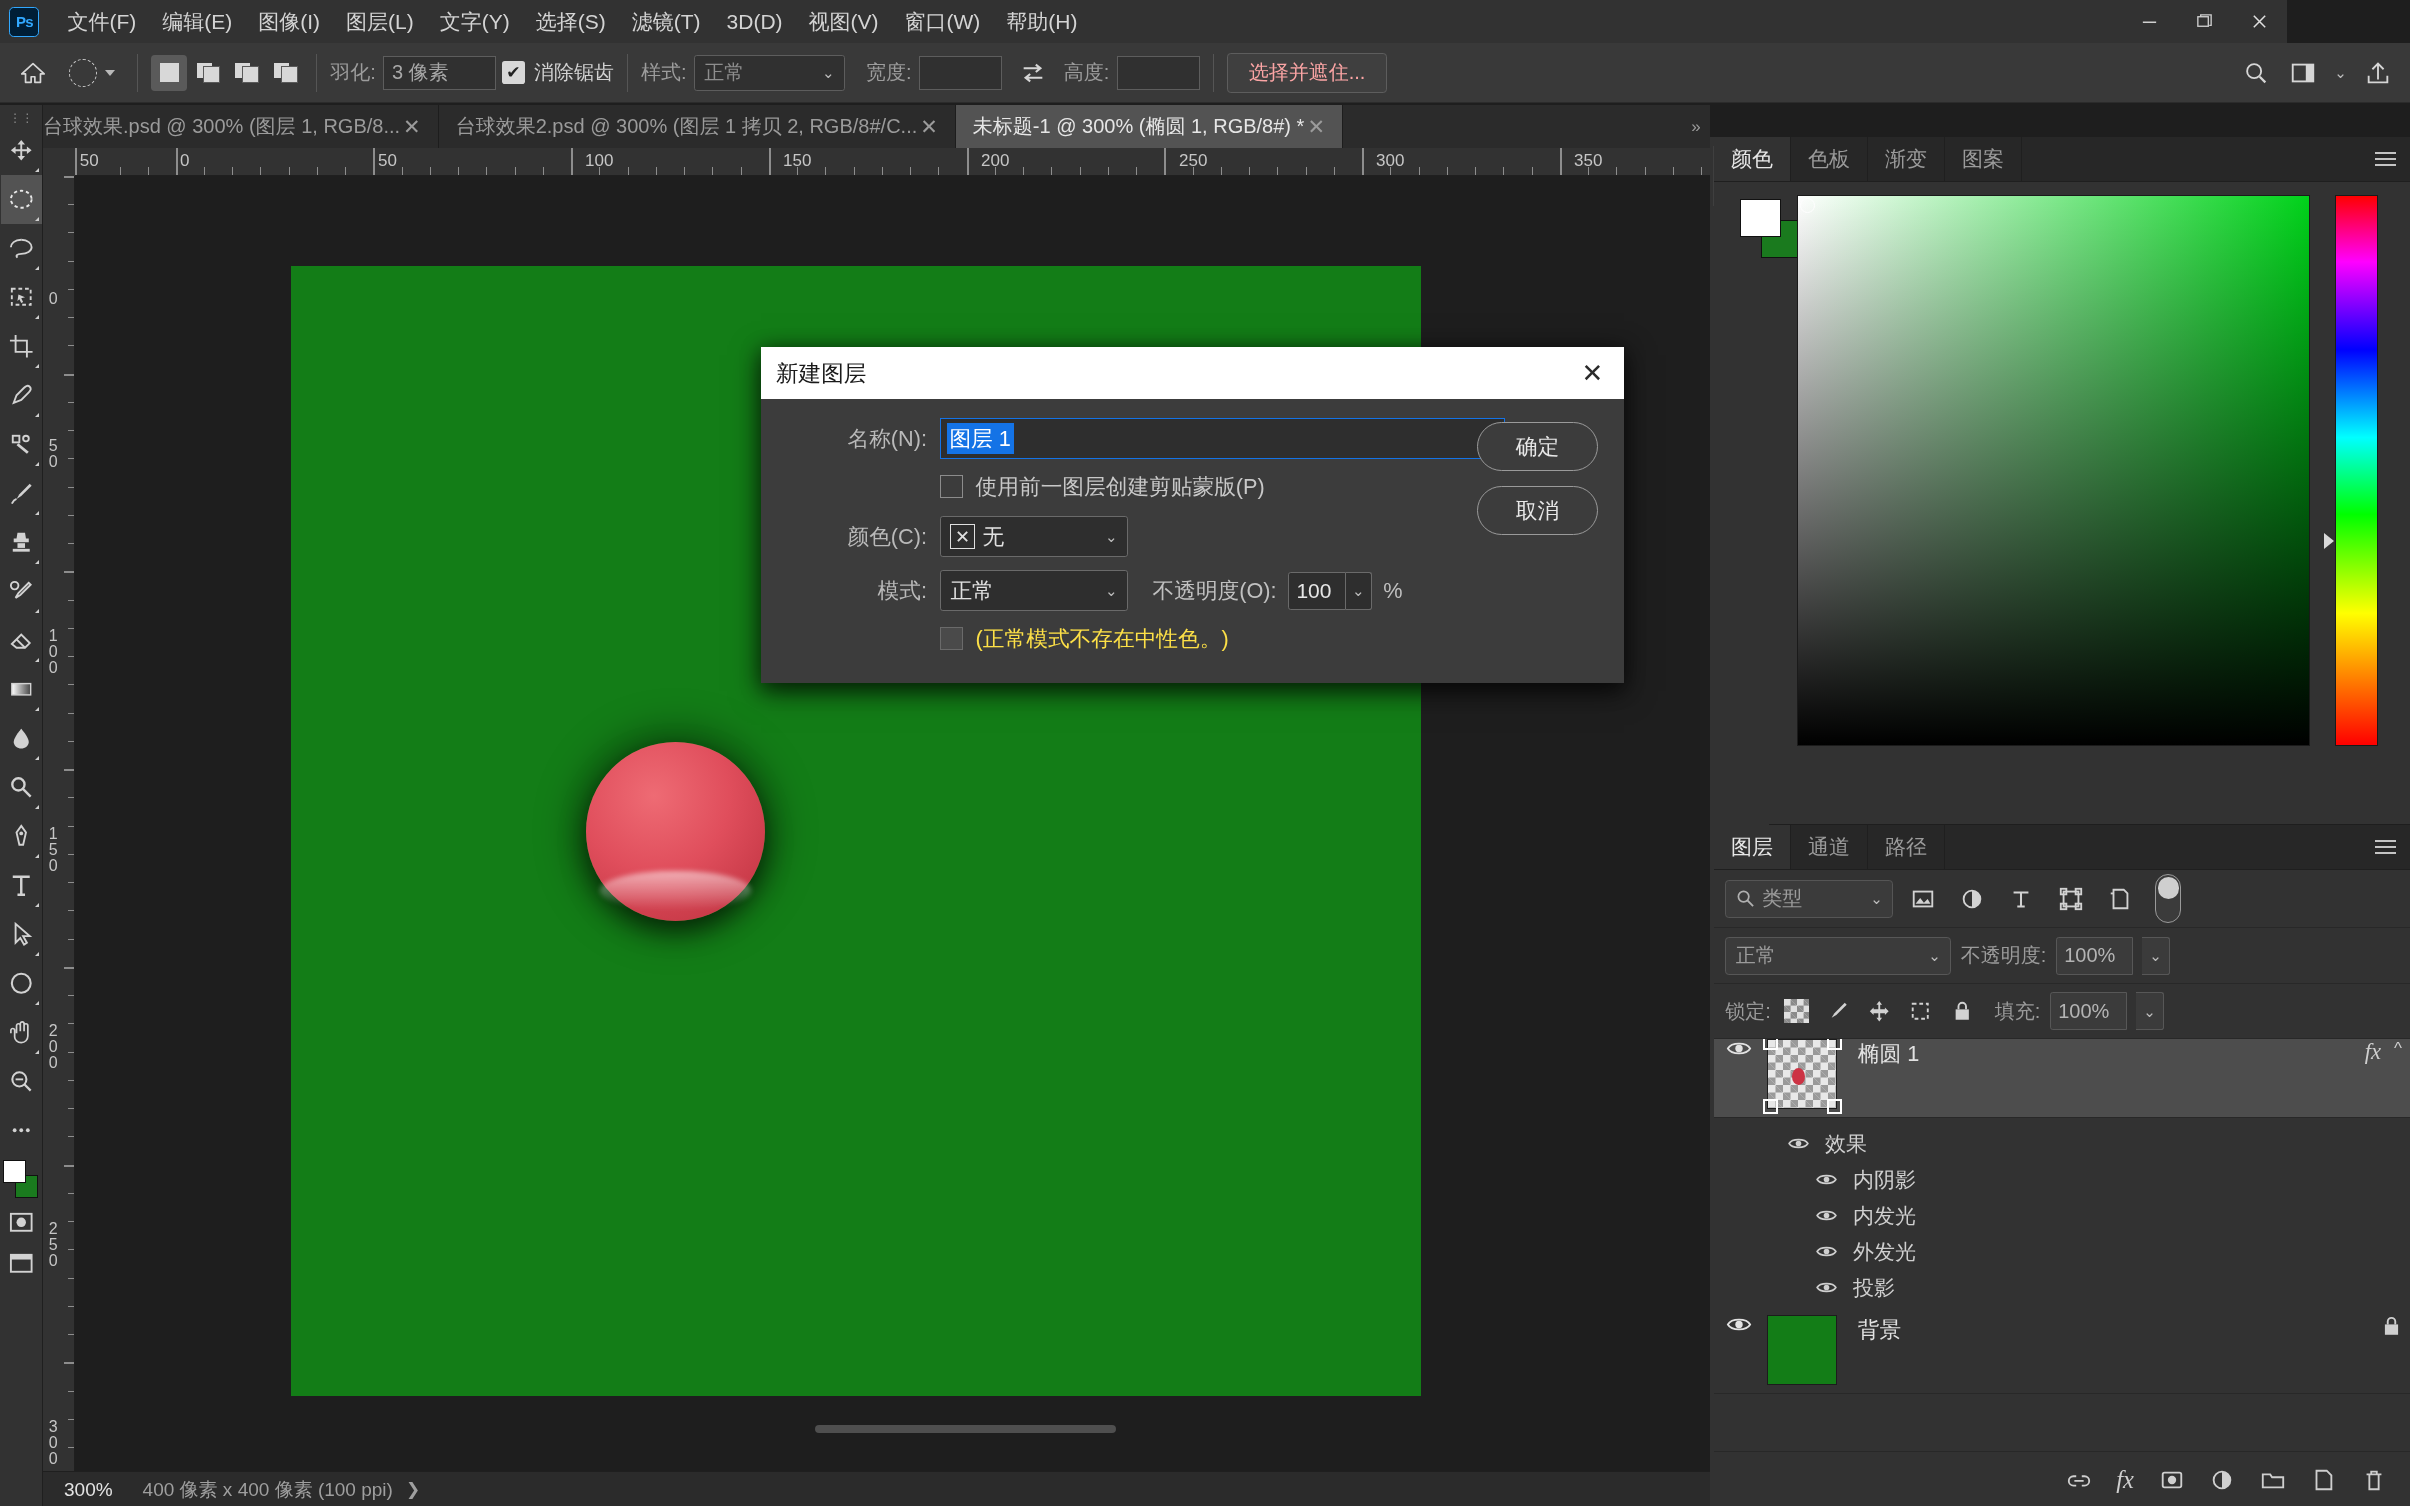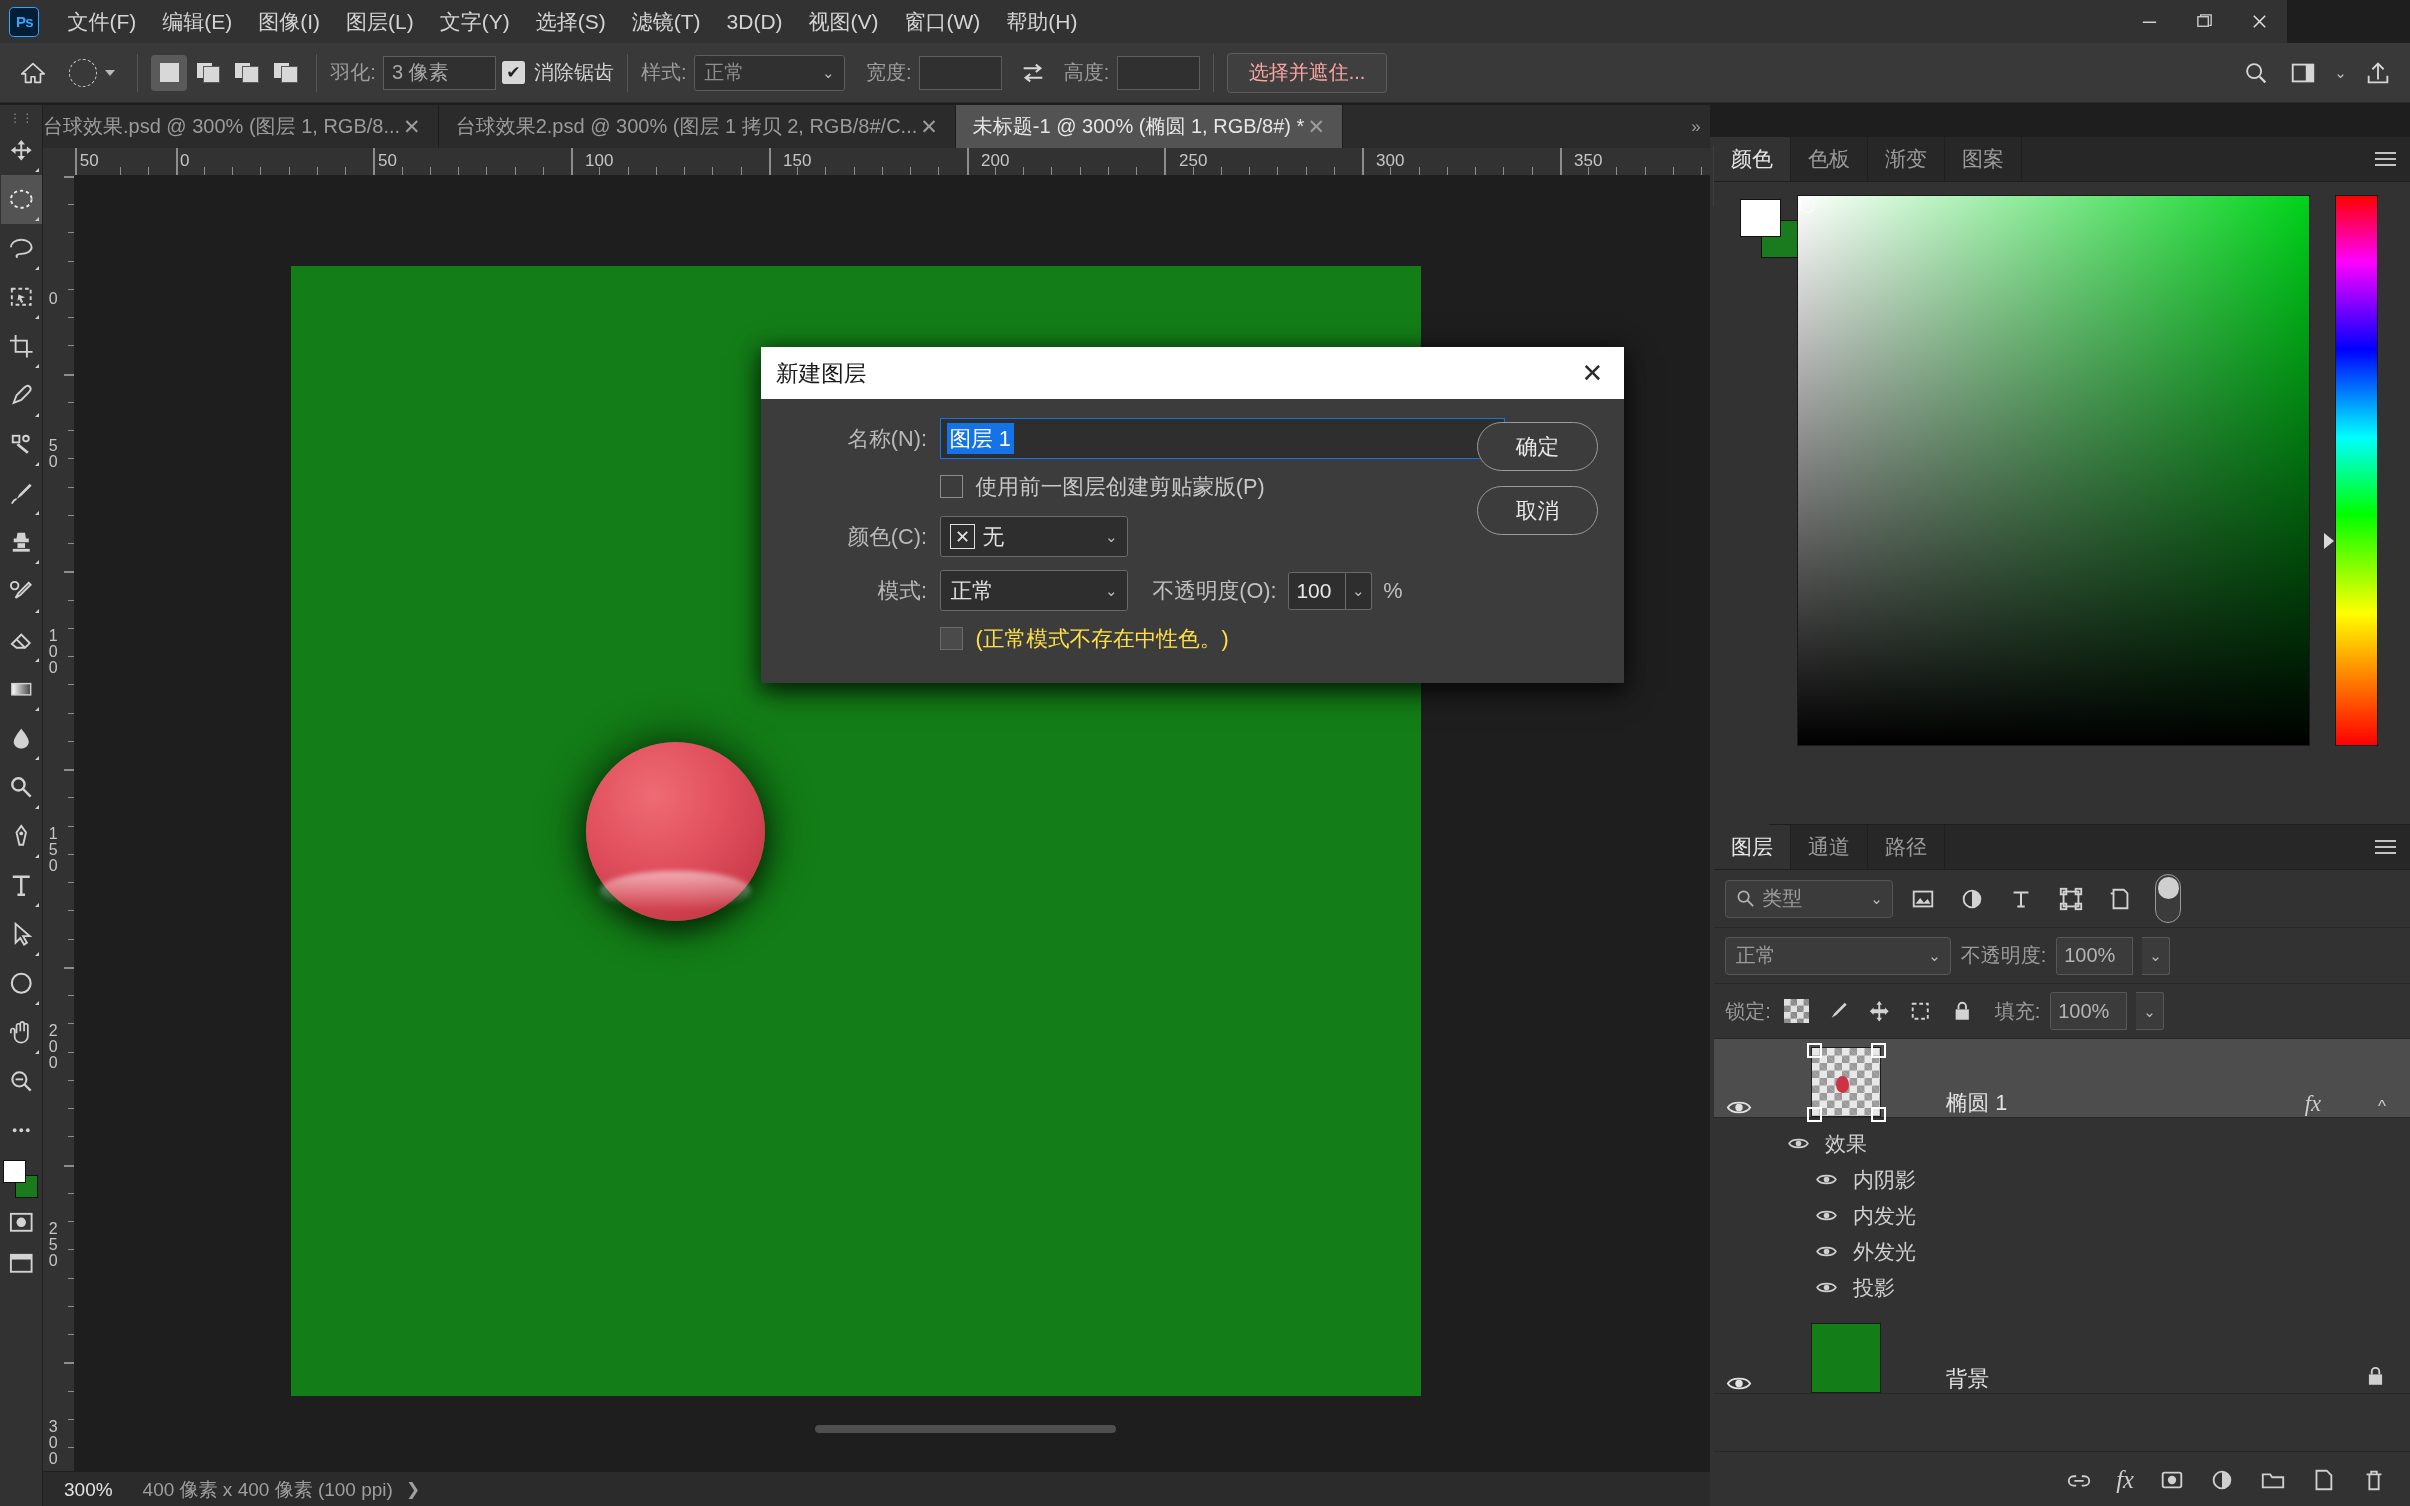--- a/index.html
+++ b/index.html
@@ -308,22 +308,22 @@
   .checker {
     width: 24.5px; height: 24.5px;
     background-image:
       linear-gradient(45deg, #8a8a8a 25%, transparent 25%, transparent 75%, #8a8a8a 75%),
       linear-gradient(45deg, #8a8a8a 25%, #e0e0e0 25%, #e0e0e0 75%, #8a8a8a 75%);
     background-size: 13px 13px; background-position: 0 0, 6.6px 6.6px;
   }
 
   .layer-list { flex: 1; overflow: hidden; }
   .layer-row {
-    display: flex; align-items: flex-end; height: 79px;
-    border-bottom: 0.9px solid #282828; padding-right: 25px; gap: 44px;
+    display: flex; align-items: flex-start; height: 79px;
+    border-bottom: 0.9px solid #282828; padding-right: 9px;
   }
   .layer-row.selected { background: #4d4d4d; }
   .eye {
     width: 49px; display: flex; align-items: center; justify-content: center;
     color: #d8d8d8;
   }
   .layer-thumb {
     width: 70px; height: 70px; margin-left: 3.8px; position: relative;
     border: 0.9px solid #1c1c1c; flex: none;
   }

